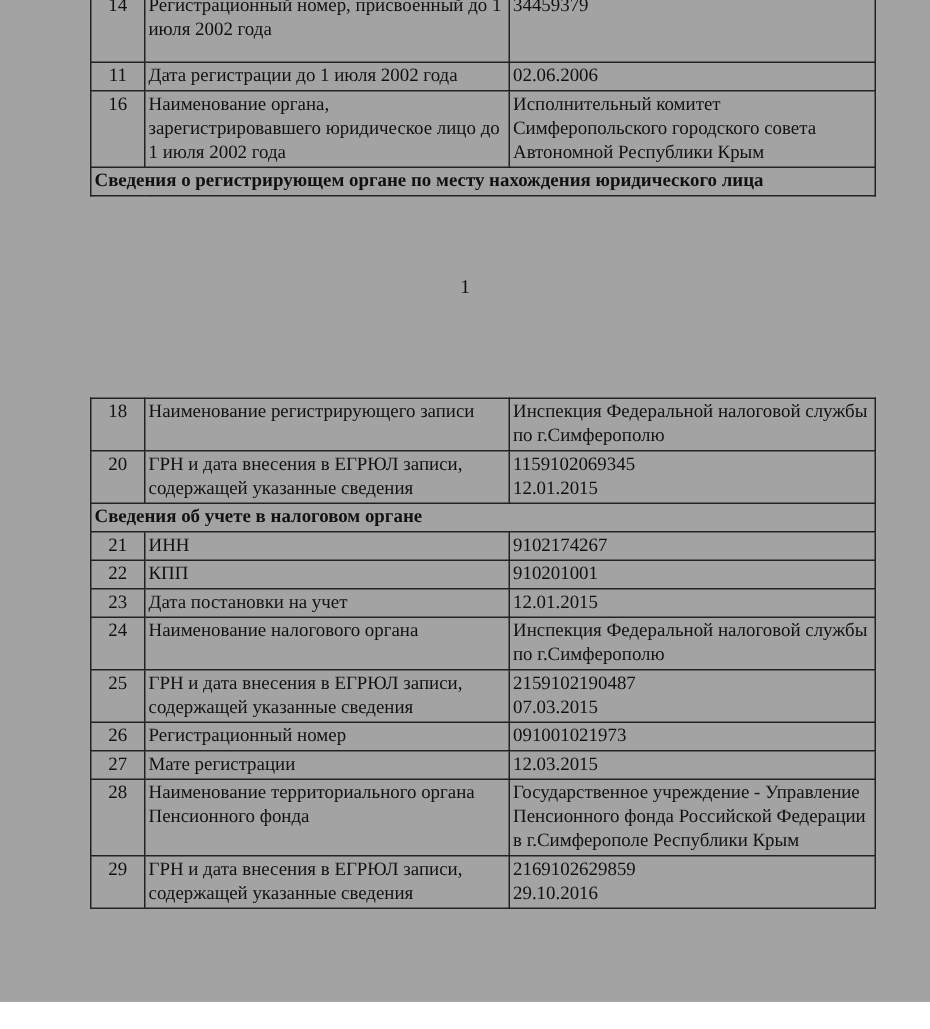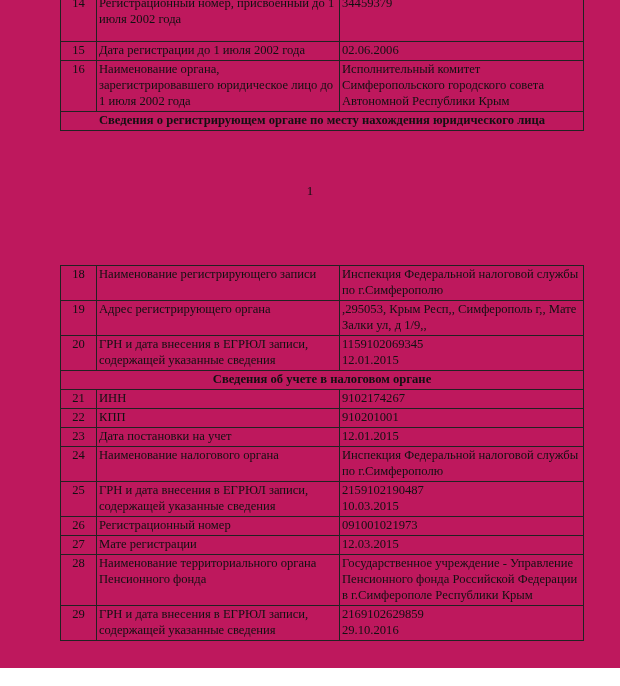--- a/index.html
+++ b/index.html
@@ -1,42 +1,42 @@
 <!DOCTYPE html>
 <html><head>
 <meta charset="utf-8">
 <style>
   html, body { margin:0; padding:0; }
   body { width:620px; height:686px; overflow:hidden; background:#ffffff; position:relative;
          font-family:"Liberation Serif", "DejaVu Serif", serif; color:#111; }
-  .page { position:absolute; left:0; width:620px; background:#be185d; }
+  .page { position:absolute; left:0; width:620px; background:#a3a3a3; }
   table.egr { position:absolute; left:60px; width:524px; border-collapse:collapse; table-layout:fixed; font-size:12.6px; line-height:16px; }
   table.egr td { border:1.3px solid #222; padding:0 2px 2px 2px; vertical-align:top; }
   td.num { text-align:center; width:31px; }
   td.lbl { width:238px; }
   td.val { }
-  td.section { text-align:center; font-weight:bold; padding:1px 4px 2px 4px; }
+  td.section { font-weight:bold; padding:1px 4px 2px 4px; }
   .pagenum { position:absolute; top:183px; left:0; width:620px; text-align:center; font-size:13px; }
   .separator { position:absolute; top:228px; left:0; width:620px; height:11px;
                background:linear-gradient(#8a8a8a 0%, #4a4a4a 25%, #3c3c3c 70%, #6a6a6a 100%); }
   .t1 { top:-6px; }
 </style>
 </head>
 <body>
 
 <div class="page" style="top:0;height:228px;">
   <table class="egr t1">
     <tbody>
         <tr style="height:47px;">
       <td class="num">14</td>
       <td class="lbl">Регистрационный номер, присвоенный до 1 июля 2002 года</td>
       <td class="val">34459379</td>
     </tr>
     <tr>
-      <td class="num">15</td>
+      <td class="num">11</td>
       <td class="lbl">Дата регистрации до 1 июля 2002 года</td>
       <td class="val">02.06.2006</td>
     </tr>
     <tr>
       <td class="num">16</td>
       <td class="lbl">Наименование органа, зарегистрировавшего юридическое лицо до 1 июля 2002 года</td>
       <td class="val">Исполнительный комитет Симферопольского городского совета Автономной Республики Крым</td>
     </tr>
     <tr>
       <td class="section" colspan="3">Сведения о регистрирующем органе по месту нахождения юридического лица</td>
@@ -48,25 +48,20 @@
 
 <div class="separator"></div>
 
 <div class="page" style="top:221px;height:447px;">
   <table class="egr" style="top:44px;">
     <tbody>
         <tr>
       <td class="num">18</td>
       <td class="lbl">Наименование регистрирующего записи</td>
       <td class="val">Инспекция Федеральной налоговой службы по г.Симферополю</td>
-    </tr>
-    <tr>
-      <td class="num">19</td>
-      <td class="lbl">Адрес регистрирующего органа</td>
-      <td class="val">,295053, Крым Респ,, Симферополь г,, Мате Залки ул, д 1/9,,</td>
     </tr>
     <tr>
       <td class="num">20</td>
       <td class="lbl">ГРН и дата внесения в ЕГРЮЛ записи, содержащей указанные сведения</td>
       <td class="val">
             <div>1159102069345</div>
             <div>12.01.2015</div>
           </td>
     </tr>
     <tr>
@@ -90,21 +85,21 @@
     <tr>
       <td class="num">24</td>
       <td class="lbl">Наименование налогового органа</td>
       <td class="val">Инспекция Федеральной налоговой службы по г.Симферополю</td>
     </tr>
     <tr>
       <td class="num">25</td>
       <td class="lbl">ГРН и дата внесения в ЕГРЮЛ записи, содержащей указанные сведения</td>
       <td class="val">
             <div>2159102190487</div>
-            <div>10.03.2015</div>
+            <div>07.03.2015</div>
           </td>
     </tr>
     <tr>
       <td class="num">26</td>
       <td class="lbl">Регистрационный номер</td>
       <td class="val">091001021973</td>
     </tr>
     <tr>
       <td class="num">27</td>
       <td class="lbl">Мате регистрации</td>

